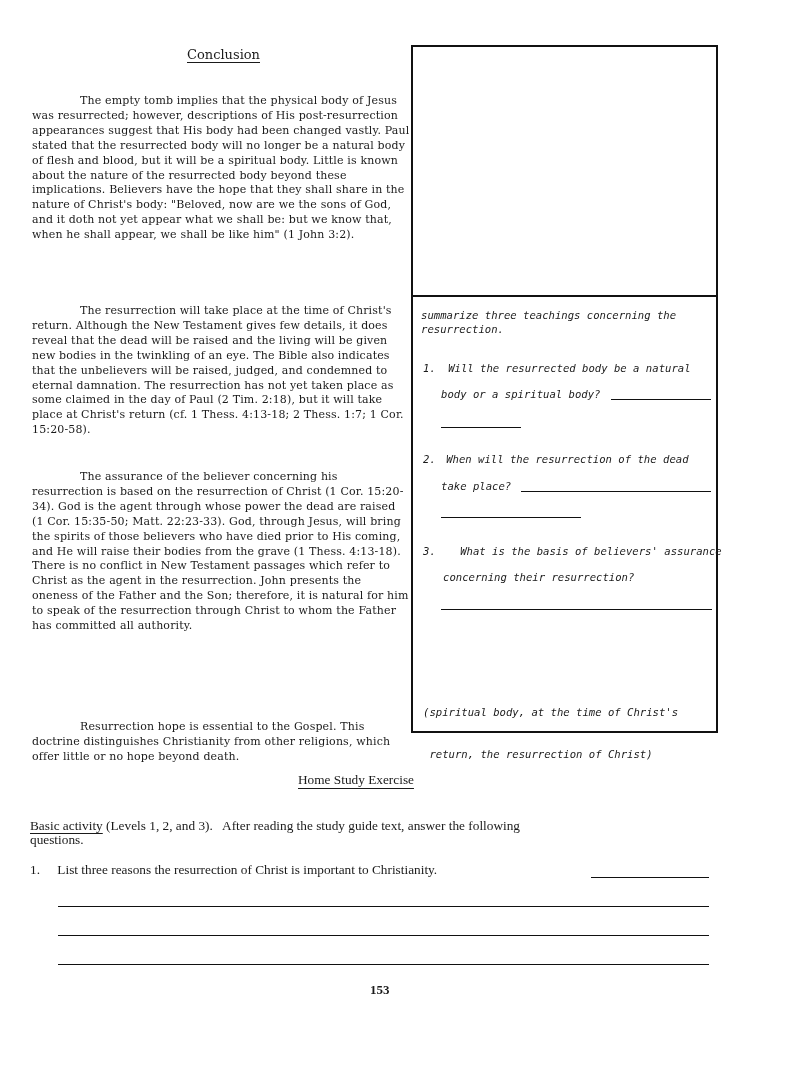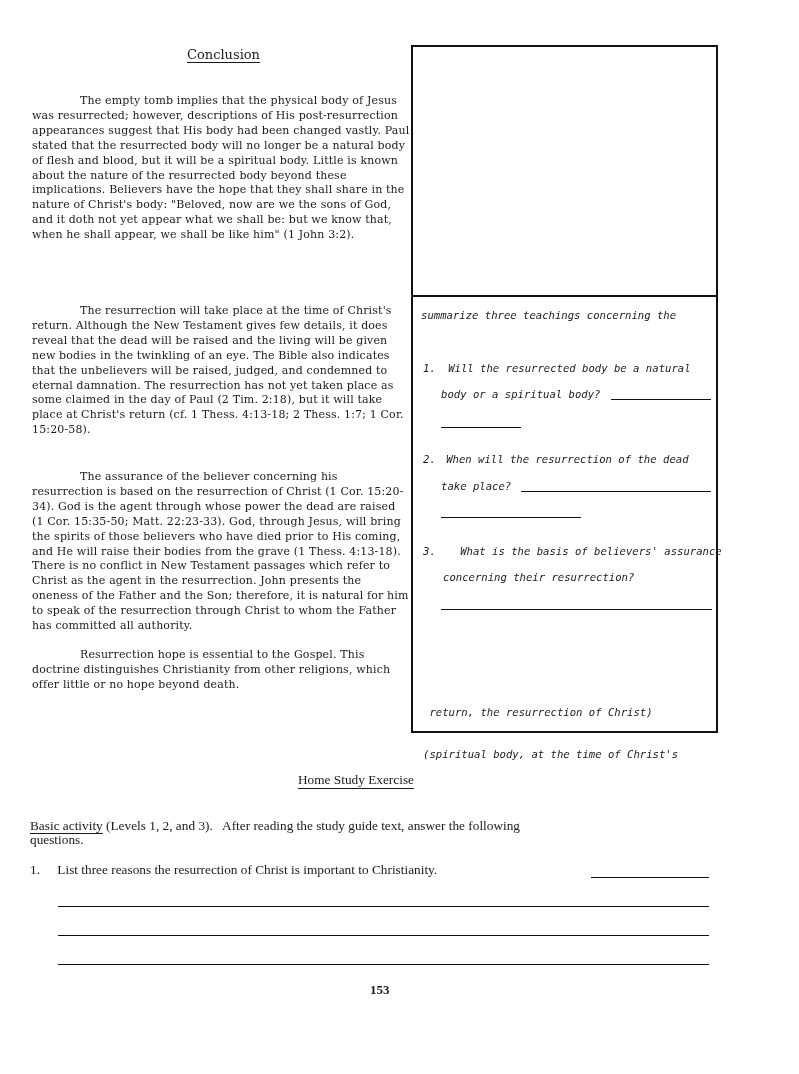--- a/index.html
+++ b/index.html
@@ -23,30 +23,31 @@
 
 <div class="abs col" style="top:94px;">
   <p>The empty tomb implies that the physical body of Jesus was resurrected; however, descriptions of His post-resurrection appearances suggest that His body had been changed vastly.  Paul stated that the resurrected body will no longer be a natural body of flesh and blood, but it will be a spiritual body. Little is known about the nature of the resurrected body beyond these implications.  Believers have the hope that they shall share in the nature of Christ's body: "Beloved, now are we the sons of God, and it doth not yet appear what we shall be: but we know that, when he shall appear, we shall be like him" (1 John 3:2).</p>
 </div>
 <div class="abs col" style="top:304px;">
   <p>The resurrection will take place at the time of Christ's return.  Although the New Testament gives few details, it does reveal that the dead will be raised and the living will be given new bodies in the twinkling of an eye.  The Bible also indicates that the unbelievers will be raised, judged, and condemned to eternal damnation.  The resurrection has not yet taken place as some claimed in the day of Paul (2 Tim. 2:18), but it will take place at Christ's return (cf. 1 Thess. 4:13-18; 2 Thess. 1:7; 1 Cor. 15:20-58).</p>
 </div>
 <div class="abs col" style="top:470px;">
   <p>The assurance of the believer concerning his resurrection is based on the resurrection of Christ (1 Cor. 15:20-34).  God is the agent through whose power the dead are raised (1 Cor. 15:35-50;  Matt. 22:23-33).  God, through Jesus, will bring the spirits of those believers who have died prior to His coming, and He will raise their bodies from the grave (1 Thess. 4:13-18).  There is no conflict in New Testament passages which refer to Christ as the agent in the resurrection.  John presents the oneness of the Father and the Son; therefore, it is natural for him to speak of the resurrection through Christ to whom the Father has committed all authority.</p>
 </div>
-<div class="abs col" style="top:648px;">
+<div class="abs col" style="top:720px;">
   <p>Resurrection hope is essential to the Gospel. This doctrine distinguishes Christianity from other religions, which offer little or no hope beyond death.</p>
 </div>
 
 <div class="abs box"></div>
 <div class="abs box-divider"></div>
 <div class="abs" style="left:415px; top:50px; width:298px; height:243px;"></div>
 
 <div class="abs tt" style="left:421px; top:308px; line-height:14px;">
   <div>summarize three teachings concerning the</div>
+  <div>resurrection.</div>
 </div>
 
 <div class="abs tt" style="left:423px; top:362px;">
   <span>1.</span>
   <span style="margin-left:6px;">Will the resurrected body be a natural</span>
 </div>
 <div class="abs tt" style="left:441px; top:388px;">body or a spiritual body?</div>
 <div class="abs line" style="left:611px; top:399px; width:100px;"></div>
 <div class="abs line" style="left:441px; top:427px; width:80px;"></div>
 
@@ -59,22 +60,22 @@
 <div class="abs line" style="left:441px; top:517px; width:140px;"></div>
 
 <div class="abs tt" style="left:423px; top:545px;">
   <span>3.</span>
   <span style="margin-left:18px;">What is the basis of believers' assurance</span>
 </div>
 <div class="abs tt" style="left:443px; top:571px;">concerning their resurrection?</div>
 <div class="abs line" style="left:441px; top:609px; width:271px;"></div>
 
 <div class="abs tt" style="left:423px; top:677px; line-height:14px; white-space:pre;">
+  <div>(spiritual body, at the time of Christ's</div>
   <div> return, the resurrection of Christ)</div>
-  <div>(spiritual body, at the time of Christ's</div>
 </div>
 
 <div class="abs hs" style="left:298px; top:772px; text-decoration:underline; text-underline-offset:4px;">Home Study Exercise</div>
 
 <div class="abs hs" style="left:30px; top:818px; white-space:pre;"><span style="text-decoration:underline; text-underline-offset:3px;text-align:center;">Basic activity</span><span> (Levels 1, 2, and 3).   After reading the study guide text, answer the following</span></div>
 <div class="abs hs" style="left:30px; top:832px;">questions.</div>
 
 <div class="abs hs" style="left:30px; top:862px;">
   <span>1.</span>
   <span style="margin-left:14px;">List three reasons the resurrection of Christ is important to Christianity.</span>

